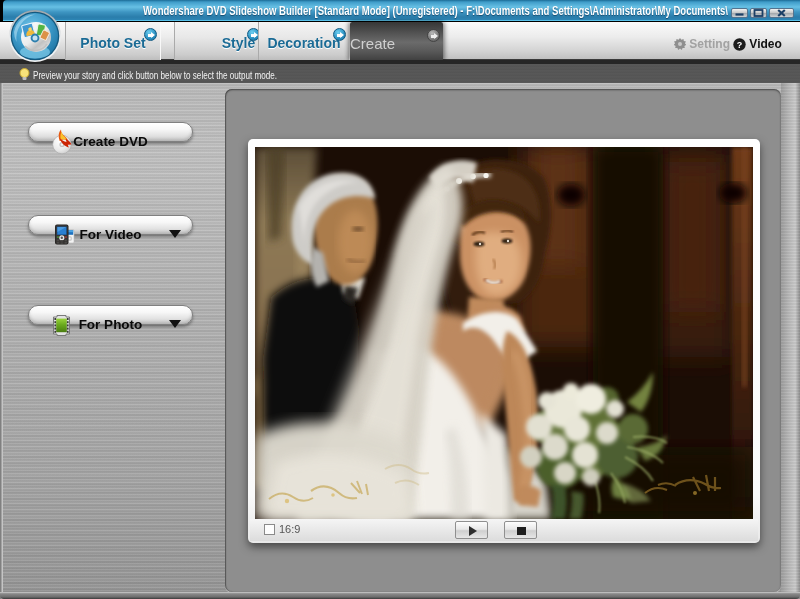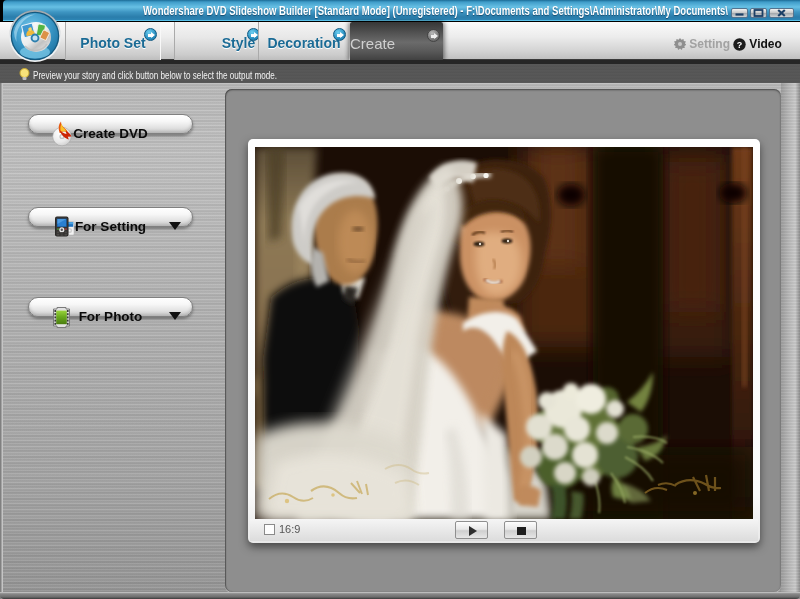--- a/index.html
+++ b/index.html
@@ -99,20 +99,21 @@
   background:linear-gradient(180deg,#d0d0d0 0%,#8a8a8a 25%,#6e6e6e 70%,#3a3a3a 100%);
   border-radius:0 0 4px 4px;
 }
 
 
 .pill {
   position:absolute; left:28px; width:165px; height:20px; border-radius:18px;
   background:linear-gradient(180deg,#ffffff 0%,#f7f7f7 35%,#e2e2e2 70%,#d2d2d2 100%);
   border:1px solid #808080;
   box-shadow:0 2px 3px rgba(40,40,40,.45), inset 0 1px 0 rgba(255,255,255,.9), inset 0 -2px 3px rgba(120,120,120,.35);
+  margin-top:8px;
 }
 .pill .lbl { position:absolute; width:100%; text-align:center; top:11px; font-size:13.5px; font-weight:bold; color:#0a0a0a; }
 .pill svg.icon { position:absolute; left:24px; top:5px; }
 .tri { position:absolute; right:11px; top:14px; width:0; height:0; border-left:6.5px solid transparent; border-right:6.5px solid transparent; border-top:8.5px solid #111; }
 
 
 #panel {
   position:absolute; left:225px; top:89px; width:556px; height:503px;
   background:#8e8e8e; border-radius:7px;
   box-shadow:inset 0 1px 2px rgba(0,0,0,.5), inset 1px 0 1px rgba(0,0,0,.3), 0 1px 0 rgba(255,255,255,.45);
@@ -462,21 +463,21 @@
       <circle cx="11.8" cy="16.8" r="1.2" fill="#555"></circle>
       <rect x="6.8" y="15.2" width="2.4" height="1.8" rx=".4" fill="#4a7a3a"></rect>
       <rect x="14.6" y="15.2" width="2.4" height="1.8" rx=".4" fill="#8a3a3a"></rect>
       <rect x="6.8" y="18.4" width="2.4" height="1.6" rx=".4" fill="#4a4846"></rect>
       <rect x="10.6" y="19" width="2.4" height="1.6" rx=".4" fill="#4a4846"></rect>
       <rect x="14.6" y="18.4" width="2.4" height="1.6" rx=".4" fill="#4a4846"></rect>
       <rect x="6.8" y="20.8" width="2.4" height="1.6" rx=".4" fill="#4a4846"></rect>
       <rect x="10.6" y="21.4" width="2.4" height="1.3" rx=".4" fill="#4a4846"></rect>
       <rect x="14.6" y="20.8" width="2.4" height="1.6" rx=".4" fill="#4a4846"></rect>
     </svg>
-    <div class="lbl">For Setting</div>
+    <div class="lbl">For Video</div>
     <div class="tri"></div>
   </div>
 
   <div class="pill" style="top:297px;">
     <svg class="icon" width="28" height="28" viewBox="0 0 28 28" style="left:21px;top:8px;">
       <defs>
         <linearGradient id="vg" x1="0" y1="0" x2="0" y2="1">
           <stop offset="0" stop-color="#9ad43c"></stop>
             <stop offset=".45" stop-color="#6aaa1e"></stop>
             <stop offset="1" stop-color="#4a7d10"></stop>

